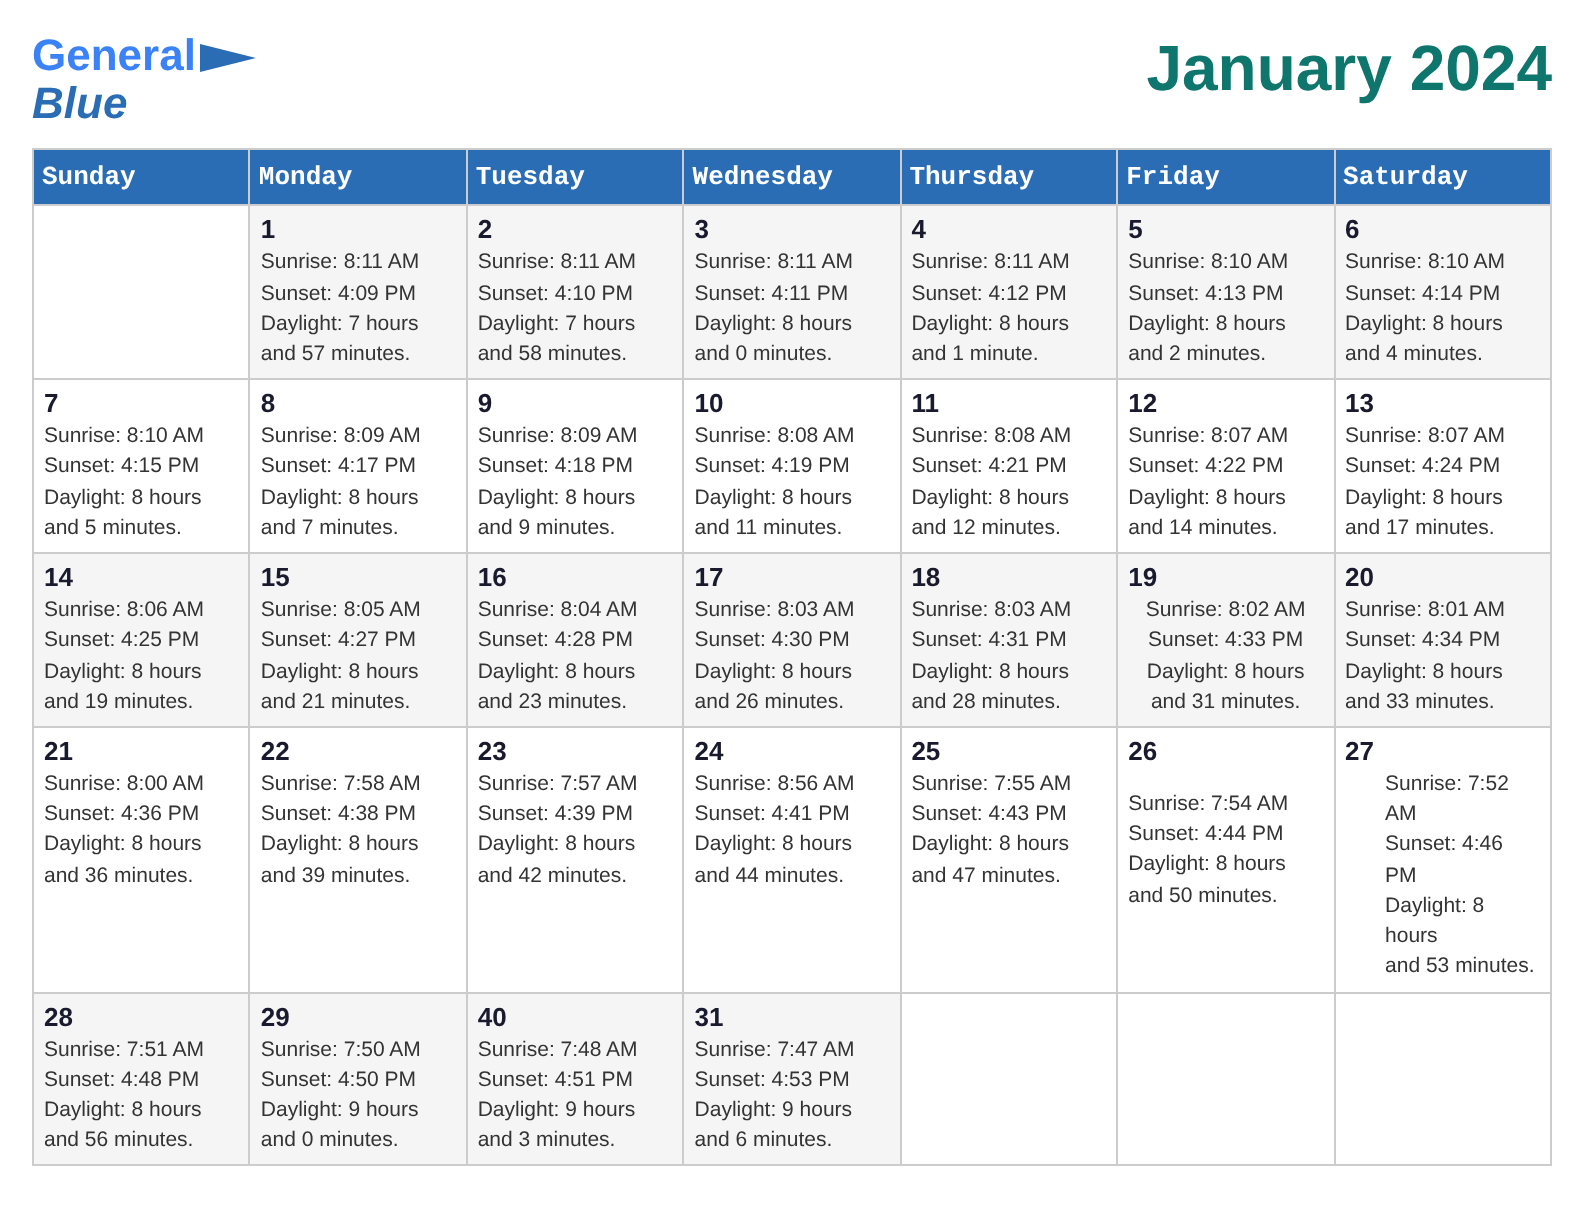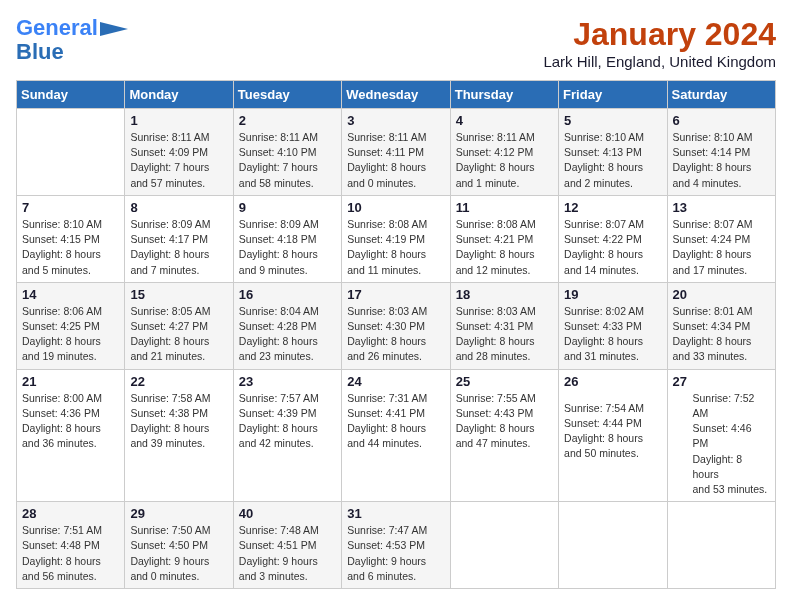--- a/index.html
+++ b/index.html
@@ -32,38 +32,40 @@
       height: 14px;
       margin-left: 58px;
       margin-top: -4px;
     }
     .title-block {
       text-align: right;
     }
     .month-title {
       font-size: 32px;
       font-weight: bold;
-      color: #c2410c;
+      color: #0f766e;
+      text-align: center;
     }
     .location {
       font-size: 15px;
       color: #1a1a2e;
     }
     table {
       width: 100%;
       border-collapse: collapse;
     }
     thead th {
       background: #2a6db5;
       color: #fff;
       font-size: 13px;
       font-weight: bold;
       padding: 6px 4px;
       text-align: left;
       border: 1px solid #ccc;
+      font-family: Liberation Mono, monospace;
     }
     tbody td {
       vertical-align: top;
       border: 1px solid #ccc;
       padding: 4px 5px;
       width: 108px;
       min-height: 80px;
       font-size: 11px;
       color: #222;
       background: #fff;
@@ -91,25 +93,24 @@
 <div class="header">
   <div class="logo">
     <div style="display:flex;align-items:center;">
       <span class="logo-text">
         <span>General</span>
       </span>
       <svg class="logo-arrow" viewBox="0 0 28 14" width="28" height="14" style="margin-left:2px;margin-top:2px;">
         <polygon points="0,14 28,7 0,0" fill="#2a6db5"></polygon>
       </svg>
     </div>
-    <span class="logo-text" style="color:#2a6db5;font-size:22px;font-weight:bold;">Blue</span>
+    <span class="logo-text" style="color:#2a6db5;font-size:22px;font-weight:bold;font-style:italic;">Blue</span>
   </div>
   <div class="title-block">
     <div class="month-title">January 2024</div>
-    <div class="location">Lark Hill, England, United Kingdom</div>
   </div>
 </div>
 
 <table>
   <thead>
     <tr>
     <th>Sunday</th>
         <th>Monday</th>
         <th>Tuesday</th>
         <th>Wednesday</th>
@@ -246,21 +247,21 @@
         </td>
         <td>
           <span class="day-num">18</span>
           <div class="day-info" style="white-space: pre-line;">Sunrise: 8:03 AM
 Sunset: 4:31 PM
 Daylight: 8 hours
 and 28 minutes.</div>
         </td>
         <td>
           <span class="day-num">19</span>
-          <div class="day-info" style="white-space: pre-line;">Sunrise: 8:02 AM
+          <div class="day-info" style="white-space: pre-line; text-align: center;">Sunrise: 8:02 AM
 Sunset: 4:33 PM
 Daylight: 8 hours
 and 31 minutes.</div>
         </td>
         <td>
           <span class="day-num">20</span>
           <div class="day-info" style="white-space: pre-line;">Sunrise: 8:01 AM
 Sunset: 4:34 PM
 Daylight: 8 hours
 and 33 minutes.</div>
@@ -283,21 +284,21 @@
         </td>
         <td>
           <span class="day-num">23</span>
           <div class="day-info" style="white-space: pre-line;">Sunrise: 7:57 AM
 Sunset: 4:39 PM
 Daylight: 8 hours
 and 42 minutes.</div>
         </td>
         <td>
           <span class="day-num">24</span>
-          <div class="day-info" style="white-space: pre-line;">Sunrise: 7:31 AM
+          <div class="day-info" style="white-space: pre-line;">Sunrise: 8:56 AM
 Sunset: 4:41 PM
 Daylight: 8 hours
 and 44 minutes.</div>
         </td>
         <td>
           <span class="day-num">25</span>
           <div class="day-info" style="white-space: pre-line;">Sunrise: 7:55 AM
 Sunset: 4:43 PM
 Daylight: 8 hours
 and 47 minutes.</div>

